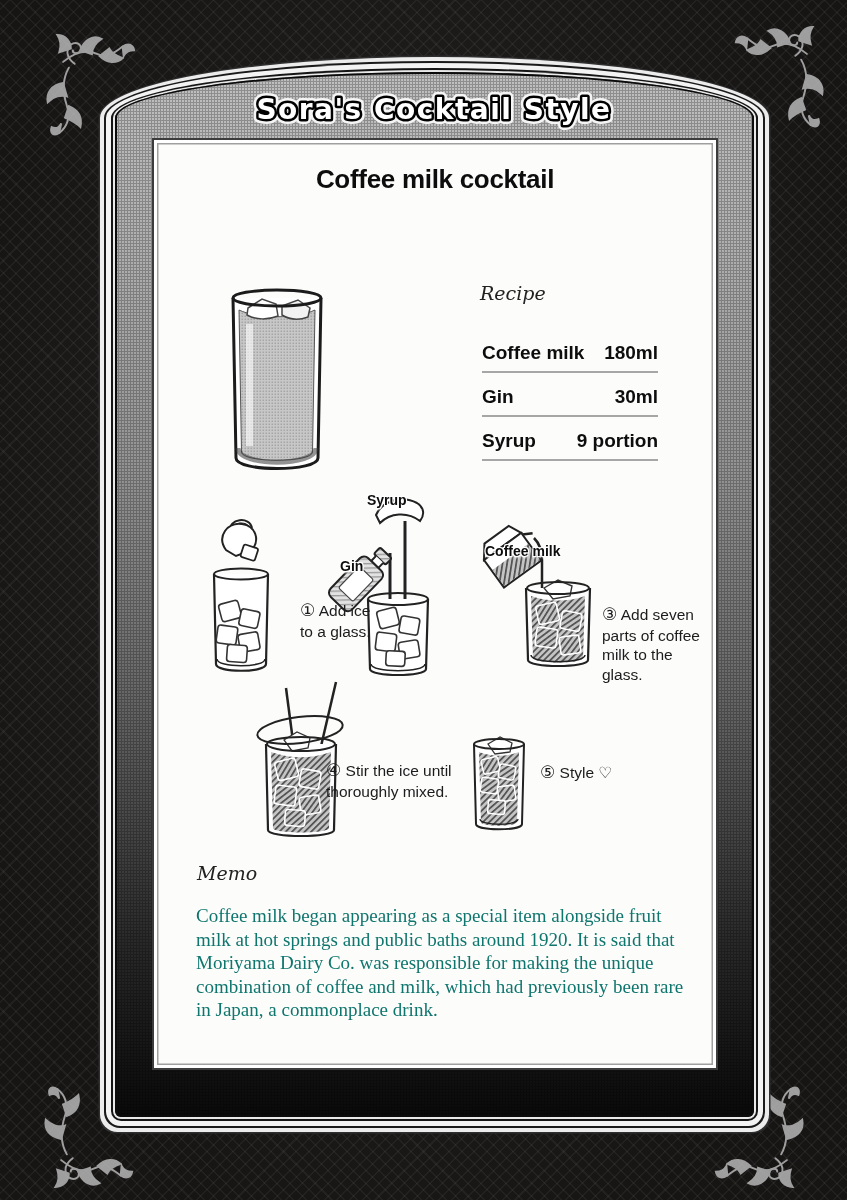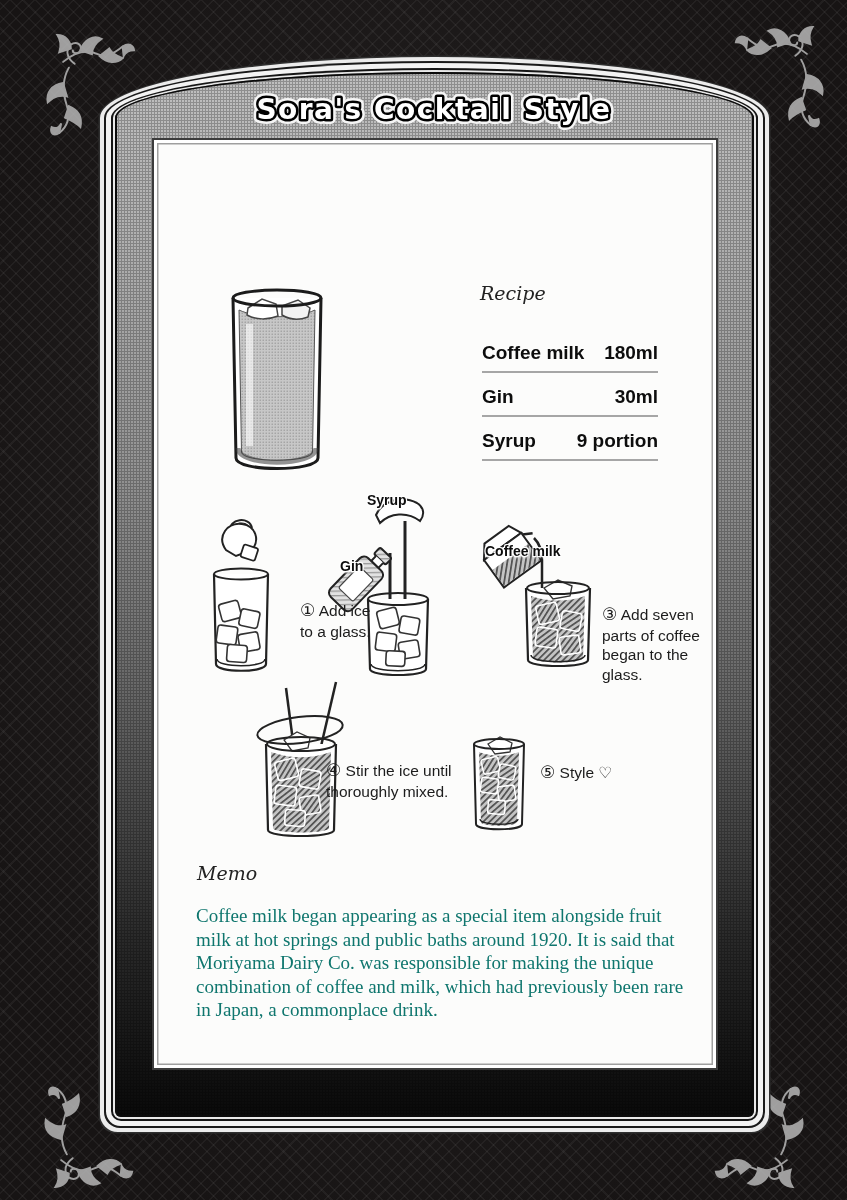--- a/index.html
+++ b/index.html
@@ -136,20 +136,21 @@
 
 <div class="frame">
 
   <svg class="banner-svg" viewBox="0 0 635 52">
     <text x="317" y="37" text-anchor="middle" fill="none" stroke="#f5f5f5" stroke-width="10" stroke-linejoin="round">Sora's Cocktail Style</text>
     <text x="317" y="37" text-anchor="middle" fill="#fff" stroke="#000" stroke-width="5" stroke-linejoin="round" paint-order="stroke">Sora's Cocktail Style</text>
   </svg>
 
   <div class="panel">
 
+    <div class="heading">Coffee milk cocktail</div>
 
     <svg class="ill ill-hero" viewBox="0 0 102 196">
       <path d="M7 16 L10 176 C10 190 92 190 92 176 L95 16" fill="#fff" stroke="#1b1b1b" stroke-width="3"></path>
       <path d="M13 28 L15.5 170 C15.5 181 86.5 181 86.5 170 L89 28 C70 37 32 37 13 28 Z" fill="url(#dots)" stroke="#555" stroke-width="1"></path>
       <path d="M22 26 l14 -9 14 5 2 12 c-10 4 -22 4 -31 -1 Z" fill="#fff" stroke="#444" stroke-width="1.5"></path>
       <path d="M56 24 l16 -6 12 8 -2 9 c-8 3 -18 3 -26 -2 Z" fill="#f2f2f2" stroke="#444" stroke-width="1.5"></path>
       <rect x="20" y="42" width="7" height="122" fill="#ffffff99"></rect>
       <path d="M12 166 C12 185 90 185 90 166" fill="none" stroke="#3a3a3a" stroke-width="5" opacity=".55"></path>
       <ellipse cx="51" cy="16" rx="44" ry="8" fill="none" stroke="#1b1b1b" stroke-width="3"></ellipse>
     </svg>
@@ -266,21 +267,21 @@
     <span class="ill-label lbl-syrup">Syrup</span>
     <span class="ill-label lbl-gin">Gin</span>
     <span class="ill-label lbl-coffee">Coffee milk</span>
 
     <div class="step-text st1">
       <span class="num">①</span>
       <span class="txt">Add ice to a glass.</span>
     </div>
     <div class="step-text st3">
       <span class="num">③</span>
-      <span class="txt">Add seven parts of coffee began to the glass.</span>
+      <span class="txt">Add seven parts of coffee milk to the glass.</span>
     </div>
     <div class="step-text st4">
       <span class="num">④</span>
       <span class="txt">Stir the ice until thoroughly mixed.</span>
     </div>
     <div class="step-text st5">
       <span class="num">⑤</span>
       <span class="txt">Style ♡</span>
     </div>
 

